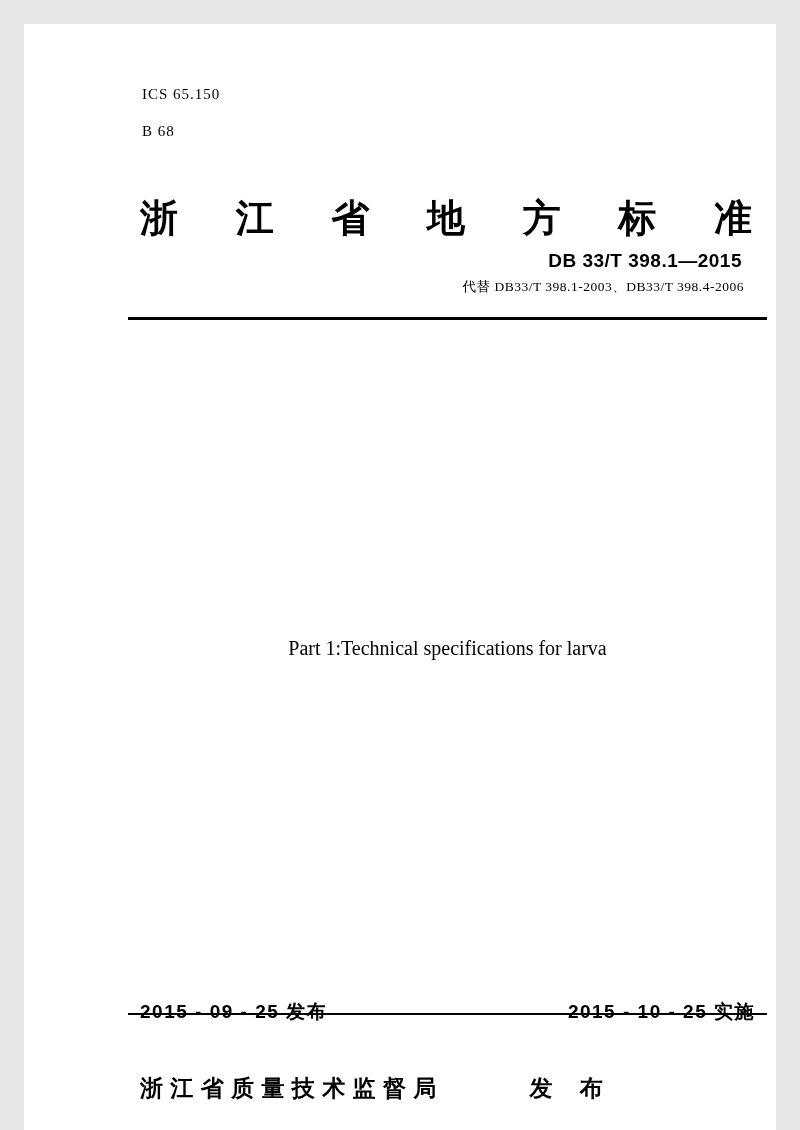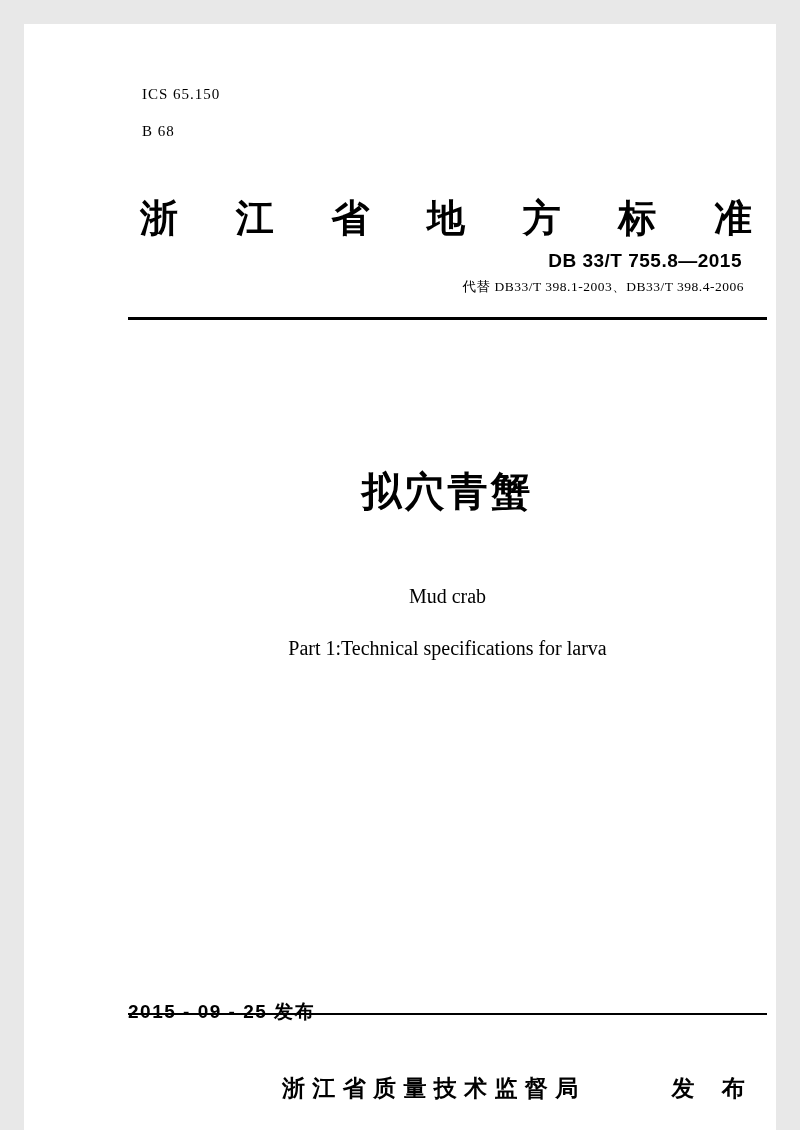--- a/index.html
+++ b/index.html
@@ -83,37 +83,37 @@
     right: 45px;
     text-align: center;
   }
   .title-cn-1 { top: 428px; font-size: 40px; font-weight: bold; letter-spacing: 3px; }
   .title-cn-2 { top: 478px; font-size: 40px; font-weight: bold; letter-spacing: 1px; }
   .title-en-1 { top: 549px; font-family: "Liberation Serif", serif; font-size: 20px; }
   .title-en-2 { top: 601px; font-family: "Liberation Serif", serif; font-size: 20px; }
   
   .date-row {
     position: absolute;
-    left: 80px;
+    left: 92px;
     right: 45px;
     top: 951px;
     display: flex;
     justify-content: space-between;
     font-size: 19px;
     font-weight: bold;
     letter-spacing: 1.5px;
   }
   
   .publisher-row {
     position: absolute;
     left: 92px;
     right: 45px;
     top: 1025px;
     display: flex;
-    justify-content: flex-end;
+    justify-content: flex-start;
     align-items: baseline;
     gap: 62px;
     font-size: 23px;
     font-weight: bold;
   }
   .publisher-name { letter-spacing: 0.32em; }
   .publish-label { letter-spacing: 0.45em; }
 </style>
 </head>
 <body>
@@ -129,32 +129,31 @@
   <div class="std-type">
     <span>浙</span>
     <span>江</span>
     <span>省</span>
     <span>地</span>
     <span>方</span>
     <span>标</span>
     <span>准</span>
   </div>
 
-  <div class="std-number">DB 33/T 755.8—2015</div>
+  <div class="std-number">DB 33/T 398.1—2015</div>
 
   <div class="replaces">代替 DB33/T 398.1-2003、DB33/T 398.4-2006</div>
 
   <div class="rule rule-top"></div>
 
-  <div class="content-center title-cn-1">拟穴青蟹</div>
-  <div class="content-center title-en-1">Mud crab</div>
   <div class="content-center title-en-2">Part 1:Technical specifications for larva</div>
 
   <div class="date-row">
     <span>2015 - 09 - 25 发布</span>
+    <span>2015 - 10 - 25 实施</span>
   </div>
 
   <div class="rule rule-bottom"></div>
 
   <div class="publisher-row">
     <span class="publisher-name">浙江省质量技术监督局</span>
     <span class="publish-label">发 布</span>
   </div>
 
 </div>

